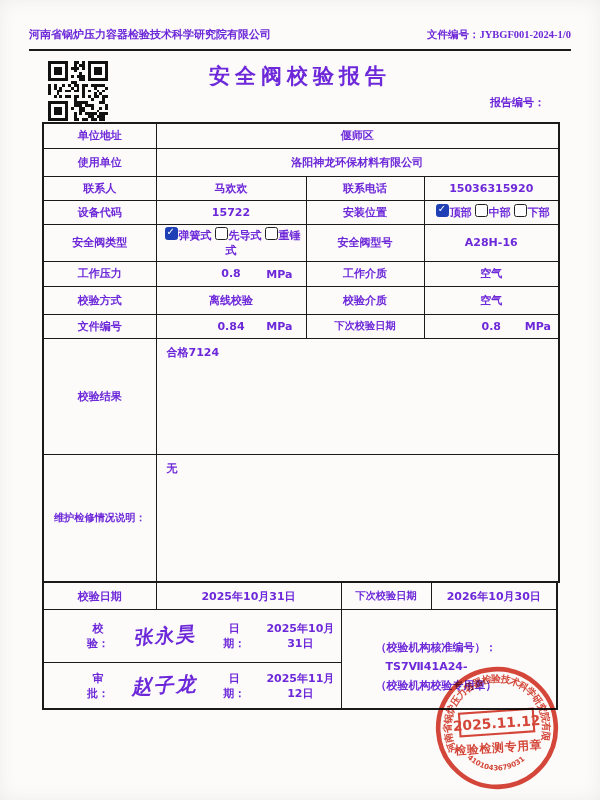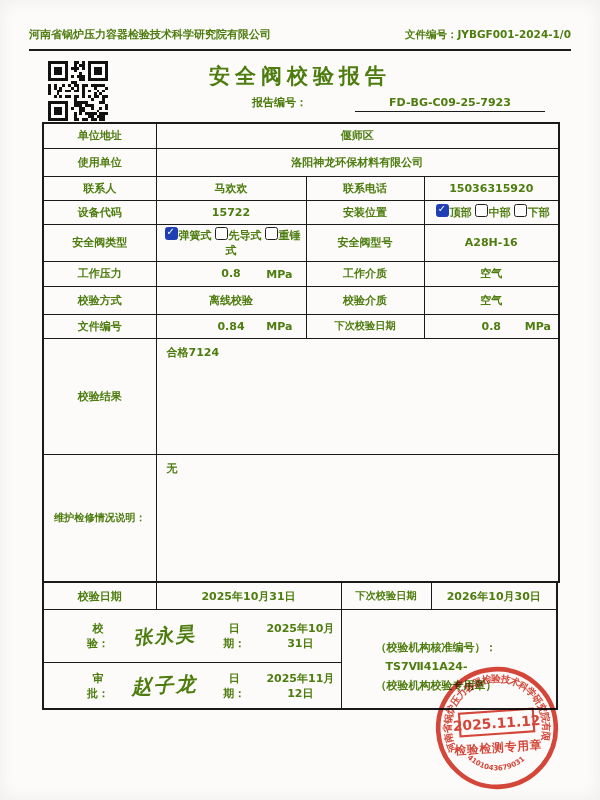--- a/index.html
+++ b/index.html
@@ -1,29 +1,29 @@
 <!DOCTYPE html>
 <html><head>
 <meta charset="utf-8">
 <style>
   html,body{margin:0;padding:0;background:#e9e7e3;}
   .page{
     width:600px;height:800px;position:relative;margin:0 auto;
     background:#fcfbf9;overflow:hidden;
     font-family:"DejaVu Sans","Liberation Sans",sans-serif;
-    color:#4d7c0f;box-shadow:inset 0 0 18px rgba(0,0,0,.06);
+    color:#6d28d9;box-shadow:inset 0 0 18px rgba(0,0,0,.06);
   }
   
   .doc-header{
     position:absolute;top:27px;left:29px;right:29px;
     display:flex;justify-content:space-between;align-items:flex-end;
     border-bottom:2.5px solid #1a1a1a;padding-bottom:7px;
     font-weight:700;font-size:11px;
   }
-  .file-no{font-size:10.5px;}
+  .file-no{font-size:10.5px;font-family:Liberation Serif, serif;}
   
   .qr{position:absolute;left:48px;top:61px;width:60px;height:60px;}
   
   .doc-title{position:absolute;top:62px;left:0;right:0;text-align:center;
     font-size:21px;font-weight:800;letter-spacing:5px;}
   .report-line{position:absolute;top:95px;left:0;right:55px;
     display:flex;justify-content:flex-end;align-items:baseline;
     font-weight:700;font-size:11px;gap:48px;}
   .report-no{display:inline-block;min-width:182px;text-align:center;
     border-bottom:1.6px solid #1a1a1a;padding:0 4px 2px 4px;}
@@ -194,21 +194,20 @@
       <rect x="15" y="1" width="5" height="5" fill="#fff"></rect>
       <rect x="16" y="2" width="3" height="3"></rect>
       <rect x="0" y="14" width="7" height="7"></rect>
       <rect x="1" y="15" width="5" height="5" fill="#fff"></rect>
       <rect x="2" y="16" width="3" height="3"></rect>
     </svg>
 
   <div class="doc-title">安全阀校验报告</div>
   <div class="report-line">
     <span>报告编号：</span>
-    <span class="report-no">FD-BG-C09-25-7923</span>
   </div>
 
   <div class="table-wrap">
 
     <table>
       <colgroup>
           <col style="width:113px">
           <col style="width:150px">
           <col style="width:118px">
           <col style="width:135px">

